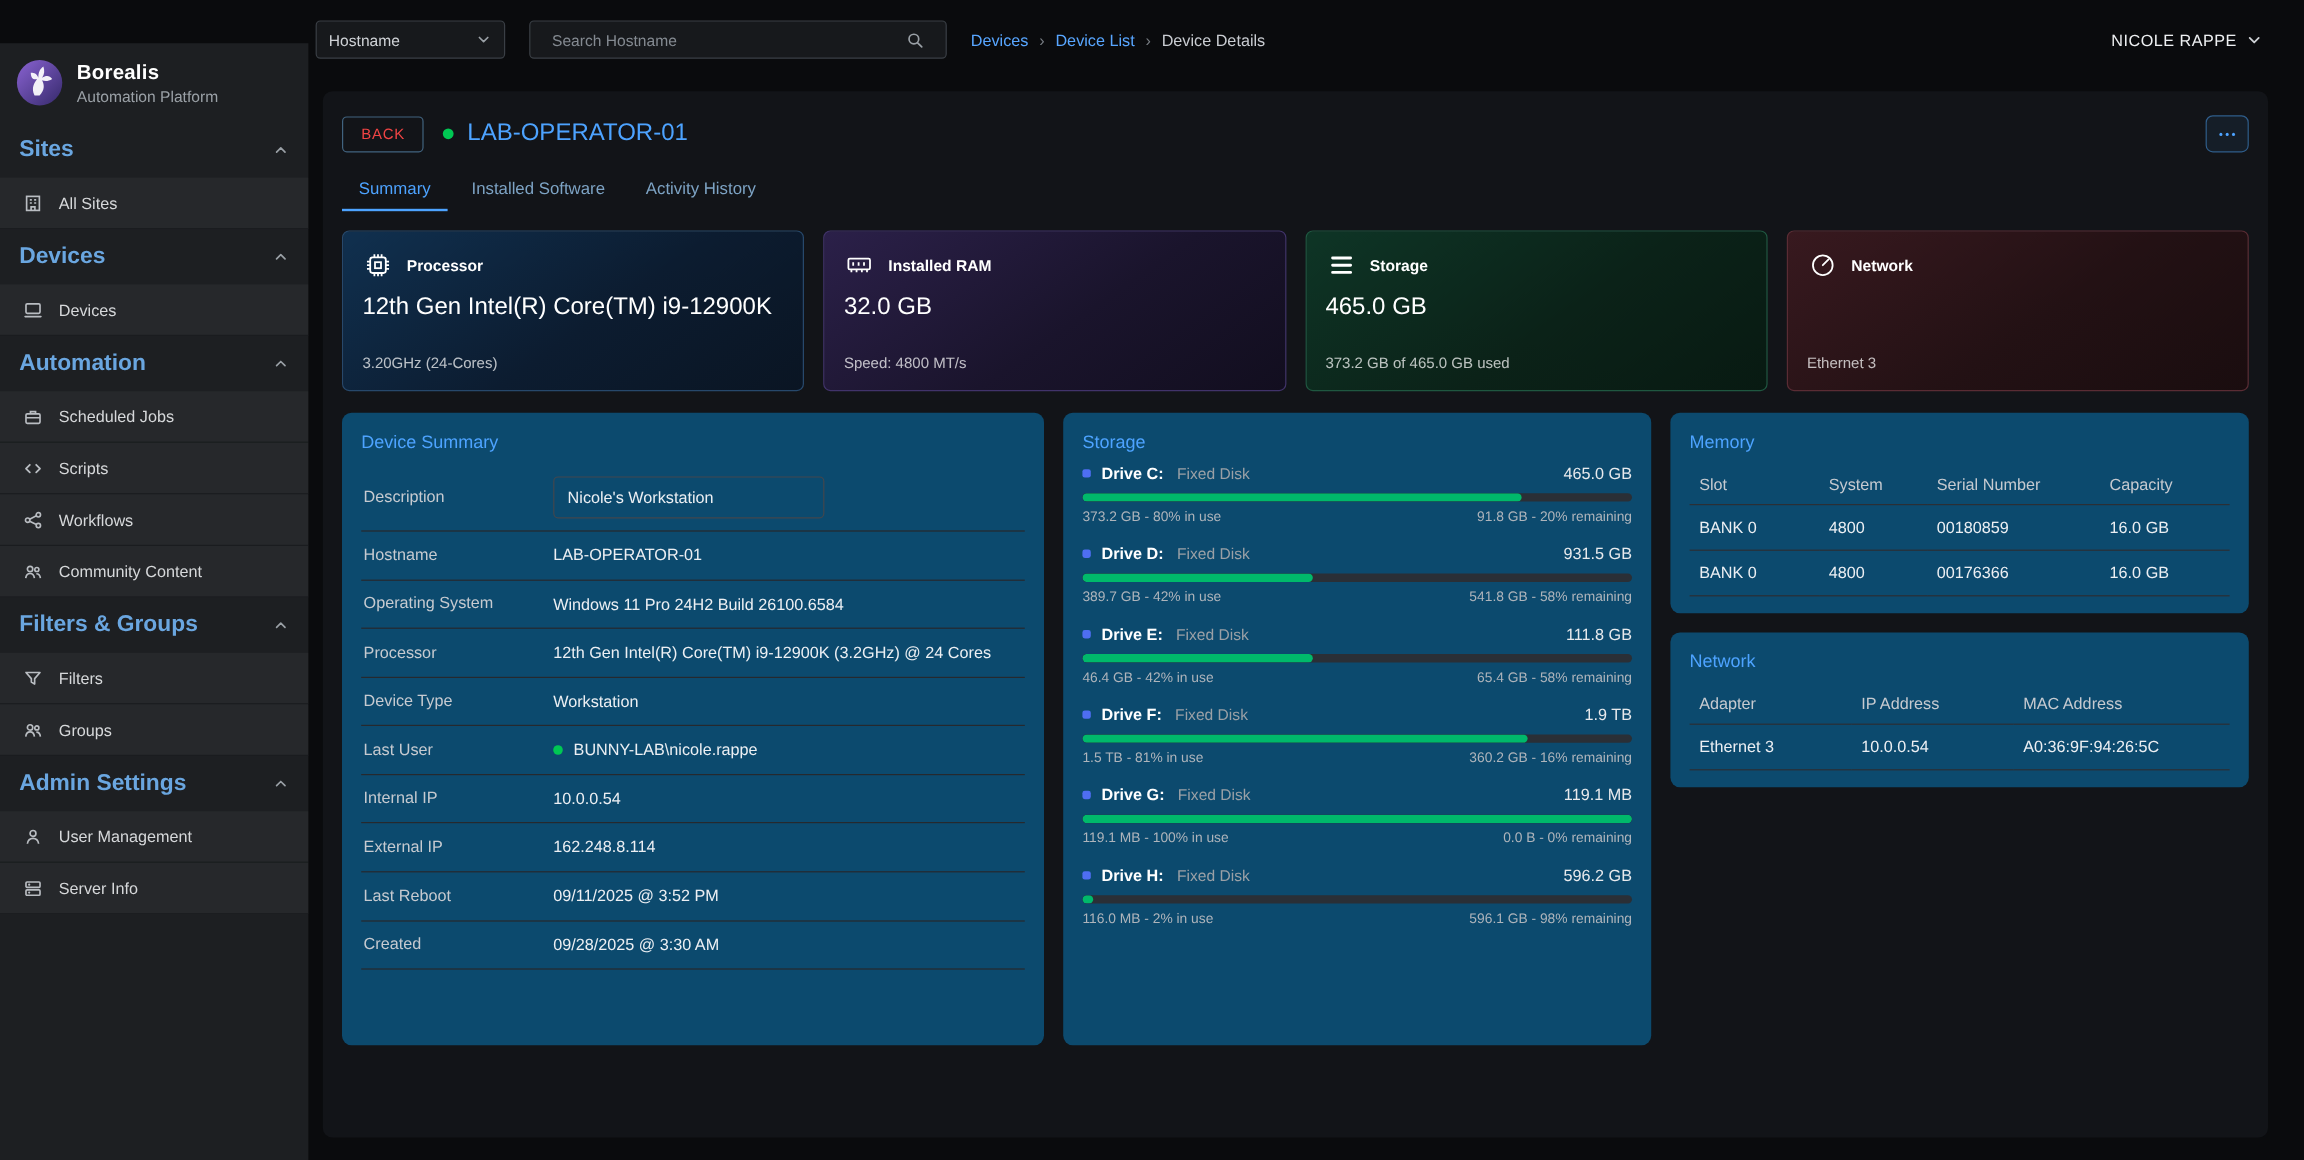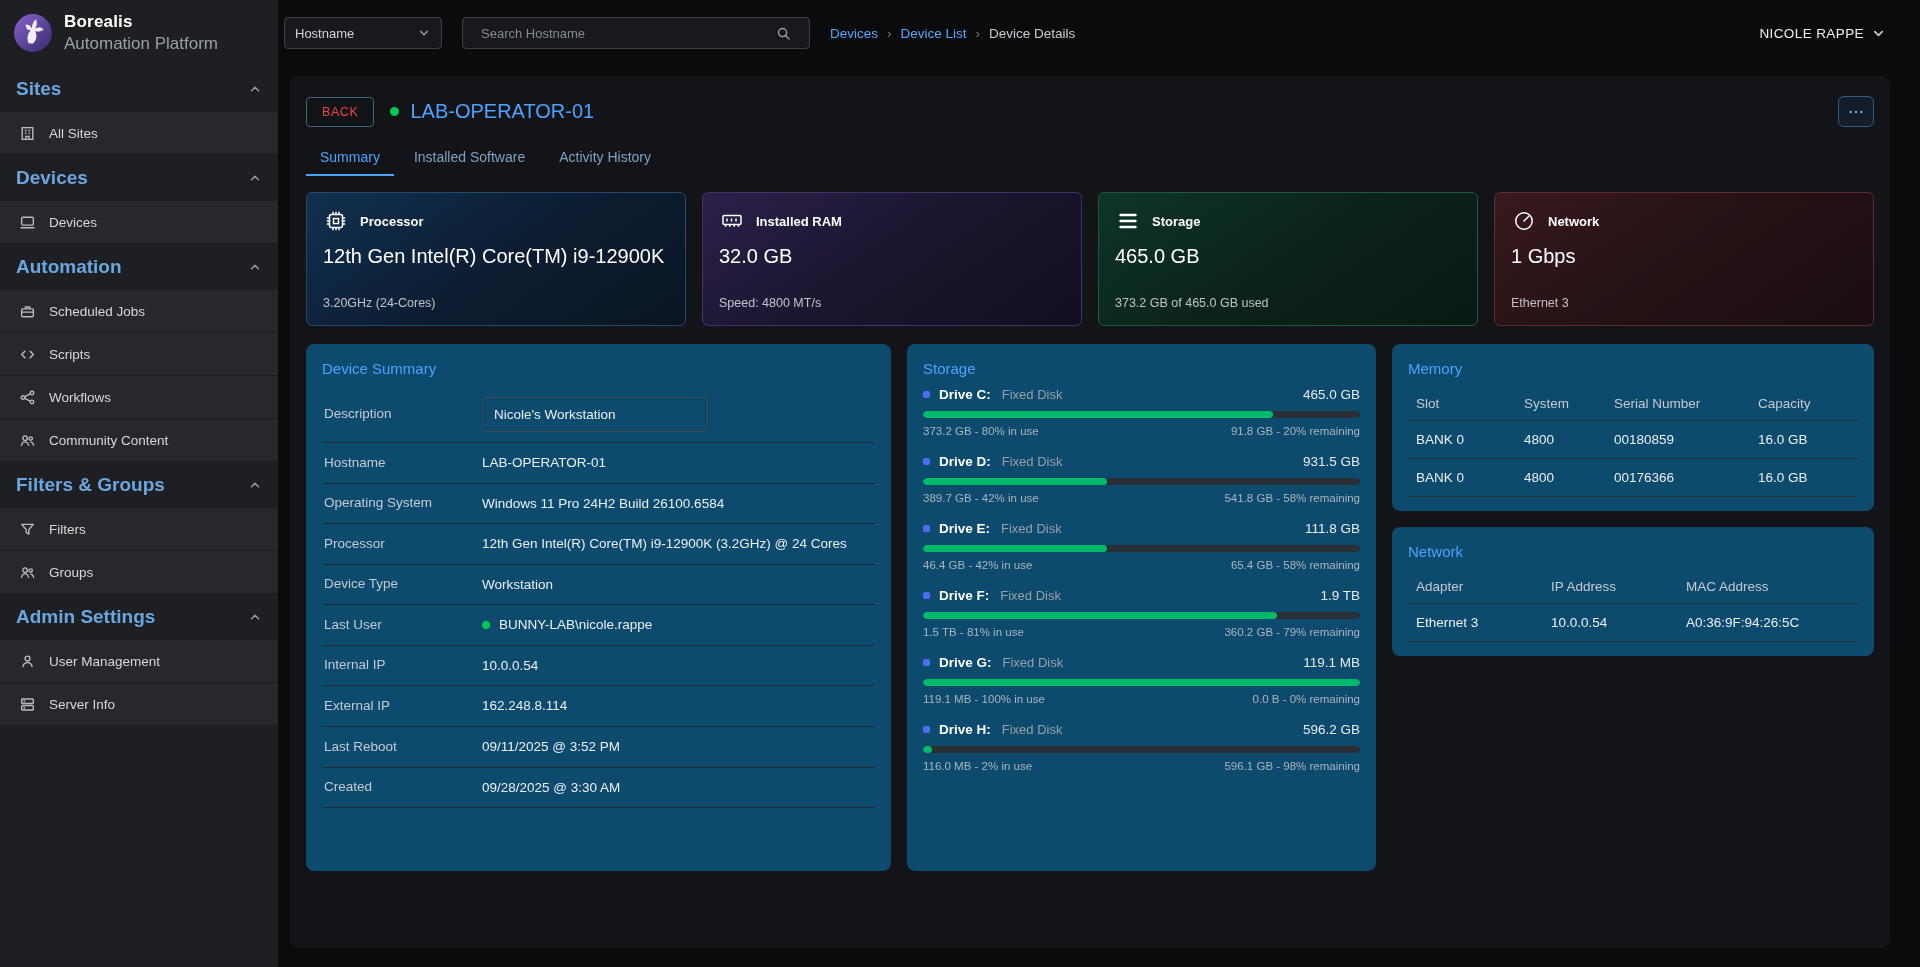--- a/index.html
+++ b/index.html
@@ -6,24 +6,24 @@
   html,body { width:1920px; height:967px; overflow:hidden; }
   body {
     background:#0a0b0d;
     color:#e8eaed;
     font-family:"Liberation Sans", sans-serif;
     font-size:14px;
   }
   .app { display:flex; width:1920px; height:967px; }
 
   
-  .sidebar { width:278px; flex-shrink:0; background:#1d1f22; display:flex; flex-direction:column; }
+  .sidebar { width:257px; flex-shrink:0; background:#1d1f22; display:flex; flex-direction:column;margin-top:36px; }
   .logo-row { display:flex; align-items:center; gap:10px; padding:12px 12px; height:66px; }
   .brand-name { font-weight:bold; font-size:17px; color:#ffffff; letter-spacing:.2px; }
-  .brand-sub { font-size:17px; color:#9aa0a6; margin-top:2px; }
+  .brand-sub { font-size:13px; color:#9aa0a6; margin-top:2px; }
   .nav { flex:1; overflow:hidden; }
   .nav-header { display:flex; align-items:center; justify-content:space-between; padding:12px 16px;
     color:#6aa6e0; font-weight:bold; font-size:19px; cursor:pointer; }
   .nav-chevron { color:#9aa0a6; display:flex; }
   .nav-item { display:flex; align-items:center; gap:13px; padding:12px 16px 12px 18px;
     background:#26282b; border-bottom:1px solid #1a1c1f; color:#d6d8da; font-size:13.5px; cursor:pointer; }
   .nav-item:first-of-type { border-top:1px solid #1a1c1f; }
   .nav-icon { width:18px; height:18px; color:#b9bdc2; display:flex; align-items:center; justify-content:center; flex-shrink:0; }
 
   
@@ -381,21 +381,20 @@
         <div class="stat-card theme-red">
           <div class="stat-head">
             <span class="stat-icon">
                 <svg viewBox="0 0 24 24" width="24" height="24" fill="none" stroke="currentColor" stroke-width="1.5" stroke-linecap="round">
                   <circle cx="12" cy="12" r="8.2"></circle>
                   <path d="M12 12l4.8-4.8"></path>
                 </svg>
               </span>
             <span>Network</span>
           </div>
-          <div class="stat-value">1 Gbps</div>
           <div class="stat-footer">Ethernet 3</div>
         </div>
       </div>
 
       <div class="grid">
 
         <section class="panel device-summary">
           <div class="panel-title">Device Summary</div>
 
           <div class="sum-row">
@@ -499,21 +498,21 @@
               <span class="drive-bullet"></span>
               <span class="drive-name">Drive F:</span>
               <span class="drive-type">Fixed Disk</span>
               <span class="drive-size">1.9 TB</span>
             </div>
             <div class="progress">
                 <div class="progress-fill" style="width: 81%;"></div>
               </div>
             <div class="drive-stats">
               <span>1.5 TB - 81% in use</span>
-              <span>360.2 GB - 79% remaining</span>
+              <span>360.2 GB - 16% remaining</span>
             </div>
           </div>
 
           <div class="drive">
             <div class="drive-head">
               <span class="drive-bullet"></span>
               <span class="drive-name">Drive G:</span>
               <span class="drive-type">Fixed Disk</span>
               <span class="drive-size">119.1 MB</span>
             </div>

